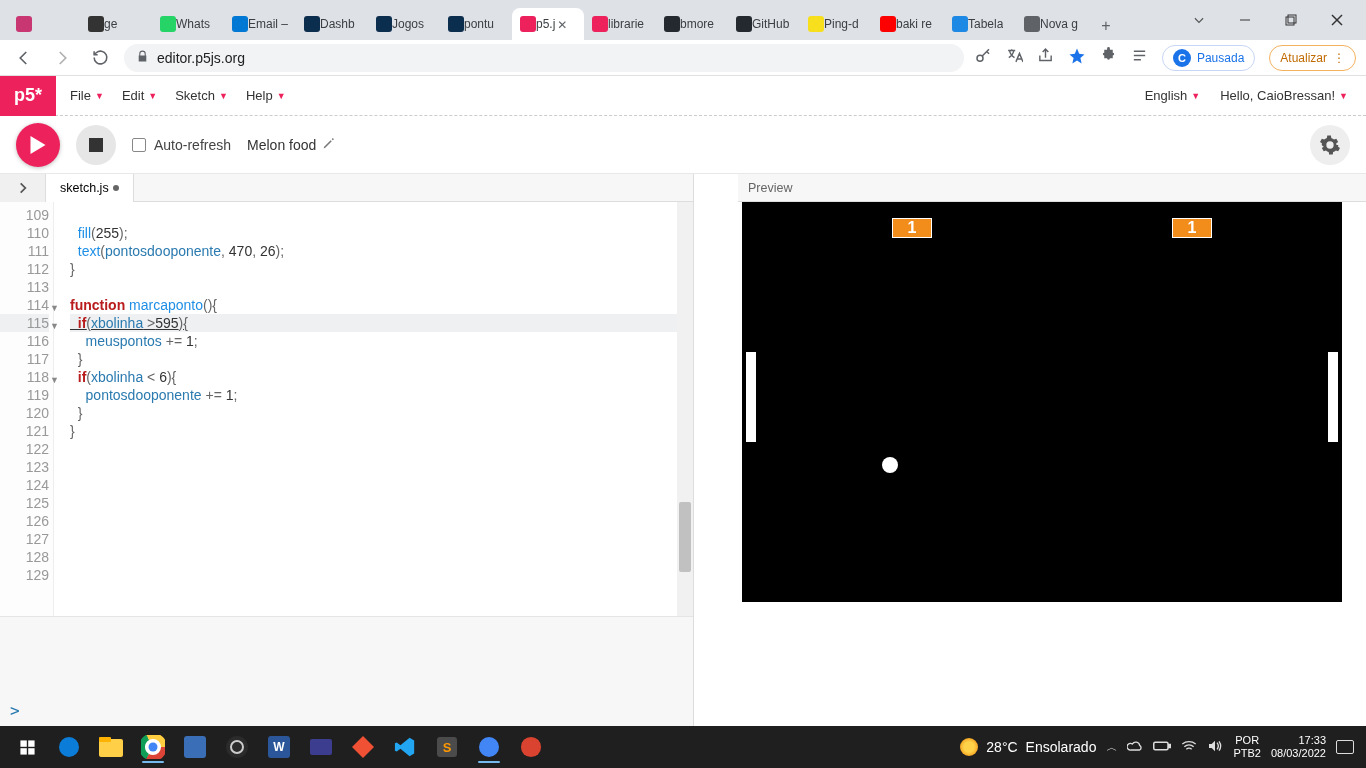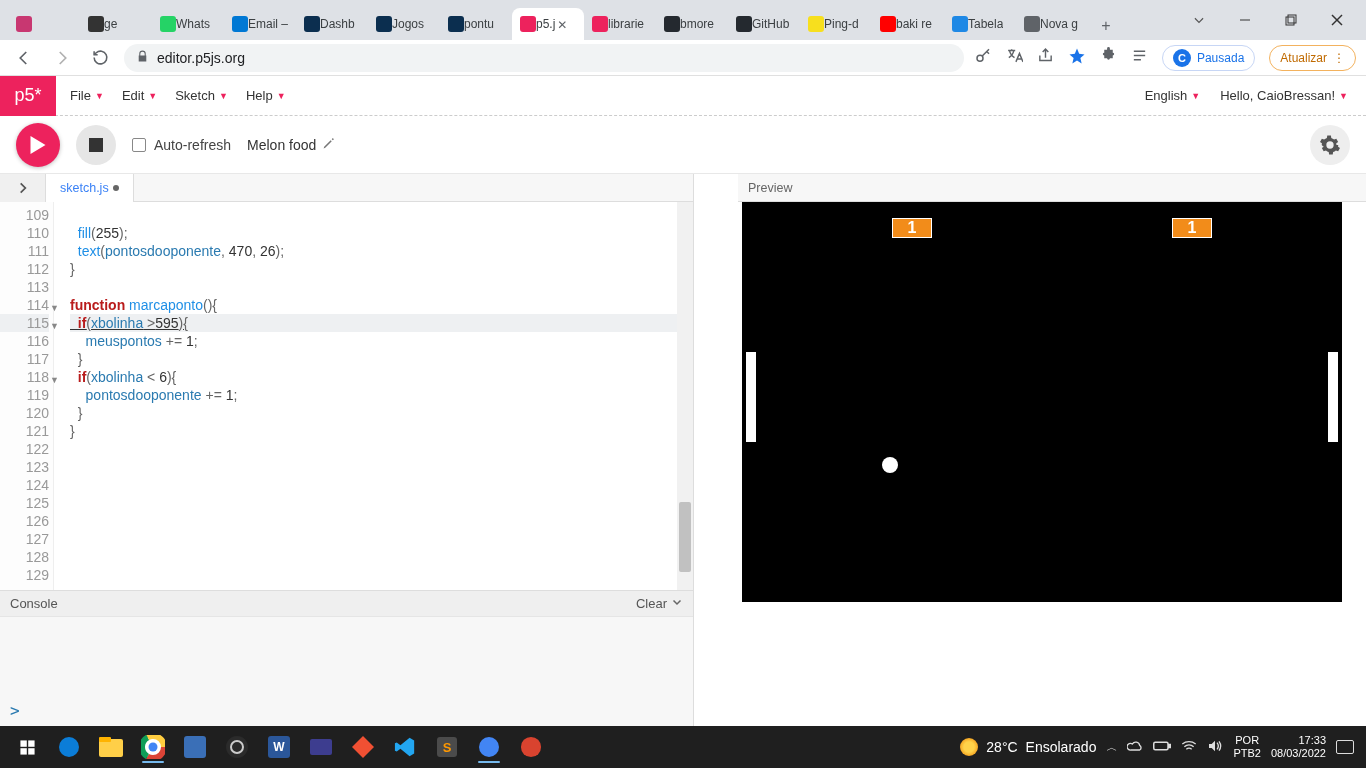--- a/index.html
+++ b/index.html
@@ -21,21 +21,21 @@
   .omnibox { flex: 1; height: 28px; background: #f1f3f4; border-radius: 14px; display: flex; align-items: center; padding: 0 12px; gap: 8px; color: #202124; font-size: 14px; }
   .omnibox .lock { color: #5f6368; }
   .addr-actions { display:flex; align-items:center; gap: 14px; color:#5f6368; }
   .pill { height: 26px; border-radius: 14px; display: flex; align-items: center; padding: 0 10px; font-size: 12px; gap: 6px; }
   .pill.pause { border: 1px solid #c7d6f5; color: #1a73e8; }
   .pill.pause .dot{ width:18px;height:18px;border-radius:50%;background:#1a73e8;color:#fff;display:flex;align-items:center;justify-content:center;font-size:11px;font-weight:600;}
   .pill.update { border: 1px solid #f3b25e; color: #c06a00; }
 
   
   .p5header { height: 40px; display: flex; align-items: center; border-bottom: 1px dashed #ccc; }
-  .p5logo { width: 56px; height: 40px; background: #ed225d; color:#fff; display:flex; align-items:center; justify-content:center; font-weight:400; font-size:18px;}
+  .p5logo { width: 56px; height: 40px; background: #ed225d; color:#fff; display:flex; align-items:center; justify-content:center; font-weight:700; font-size:18px;}
   .p5menus { display: flex; gap: 18px; padding-left: 14px; }
   .p5menu { font-size: 13px; color: #333; display:flex; align-items:center; gap:4px; }
   .p5menu .tri { font-size: 9px; color:#ed225d; }
   .p5right { margin-left:auto; display:flex; gap:20px; padding-right:18px; }
 
   
   .toolbar { height: 58px; display:flex; align-items:center; padding: 0 16px; gap: 16px; border-bottom: 1px solid #e8e8e8;}
   .playbtn { width:44px;height:44px;border-radius:50%;background:#ed225d;display:flex;align-items:center;justify-content:center;box-shadow:0 1px 4px rgba(0,0,0,.25);}
   .playbtn svg{fill:#fff;}
   .stopbtn { width:40px;height:40px;border-radius:50%;background:#e6e6e6;display:flex;align-items:center;justify-content:center;}
@@ -43,21 +43,21 @@
   .autoref { display:flex; align-items:center; gap:8px; font-size:14px; color:#444;}
   .chk{width:14px;height:14px;border:1.5px solid #888;border-radius:2px;}
   .sketchname{ font-size:14px; color:#333; display:flex; align-items:center; gap:6px;}
   .gearbtn{ margin-left:auto; width:40px;height:40px;border-radius:50%;background:#eee;display:flex;align-items:center;justify-content:center;color:#555;}
 
   
   .workspace { display:flex; height: 552px; }
   .leftpanel { width: 694px; display:flex; flex-direction:column; border-right:1px solid #ddd;}
   .filebar { height:28px; border-bottom:1px solid #ddd; display:flex; align-items:center; background:#f7f7f7;}
   .expand { width:46px; height:28px; display:flex;align-items:center;justify-content:center;border-right:1px solid #ddd;color:#666; background:#f0f0f0;}
-  .filetab { padding:0 14px; height:28px; display:flex;align-items:center; font-size:12.5px; color:#3b82f6; border-right:1px solid #ddd; background:#fff; gap:4px;}
+  .filetab { padding:0 14px; height:28px; display:flex;align-items:center; font-size:12.5px; color:#000000; border-right:1px solid #ddd; background:#fff; gap:4px;}
   .filetab .dot{width:6px;height:6px;border-radius:50%;background:#666;}
 
   .codewrap{ flex:1; position:relative; display:flex; overflow:hidden;}
   .scrolltrack{ position:absolute; right:0; top:0; bottom:0; width:16px; background:#f1f1f1;}
   .scrollthumb{ position:absolute; right:2px; width:12px; height:70px; background:#c1c1c1; border-radius:2px; top:300px;}
   .gutter{ width:54px; background:#fdfdfd; border-right:1px solid #eee; text-align:right; padding:4px 4px 0 0; font-family:Consolas,monospace; font-size:14px; color:#999; line-height:18px;}
   .gline{ height:18px; position:relative;}
   .gline.hl{ background:#eef0f2;}
   .fold{ position:absolute; right:-10px; top:3px; font-size:9px; color:#888;}
   .code{ flex:1; padding:4px 0 0 16px; font-family:Consolas,monospace; font-size:14px; line-height:18px; white-space:pre; color:#333;}
@@ -338,29 +338,20 @@
           <div class="gline">126</div>
           <div class="gline">127</div>
           <div class="gline">128</div>
           <div class="gline">129</div>
         </div>
       <div class="code" id="code"><div class="cl"></div><div class="cl"><span>  </span><span class="tok-fn">fill</span><span class="tok-op">(</span><span class="tok-num">255</span><span class="tok-op">);</span></div><div class="cl"><span>  </span><span class="tok-fn">text</span><span class="tok-op">(</span><span class="tok-name">pontosdooponente</span><span class="tok-op">, </span><span class="tok-num">470</span><span class="tok-op">, </span><span class="tok-num">26</span><span class="tok-op">);</span></div><div class="cl"><span class="tok-op">}</span></div><div class="cl"><span></span></div><div class="cl"><span class="tok-kw">function </span><span class="tok-fn">marcaponto</span><span class="tok-op">(){</span></div><div class="cl hl"><span class="tok-kw">  if</span><span class="tok-op">(</span><span class="tok-name">xbolinha</span><span class="tok-op"> &gt;</span><span class="tok-num">595</span><span class="tok-op">){</span></div><div class="cl"><span>    </span><span class="tok-name">meuspontos</span><span class="tok-op"> += </span><span class="tok-num">1</span><span class="tok-op">;</span></div><div class="cl"><span class="tok-op">  }</span></div><div class="cl"><span class="tok-kw">  if</span><span class="tok-op">(</span><span class="tok-name">xbolinha</span><span class="tok-op"> &lt; </span><span class="tok-num">6</span><span class="tok-op">){</span></div><div class="cl"><span>    </span><span class="tok-name">pontosdooponente</span><span class="tok-op"> += </span><span class="tok-num">1</span><span class="tok-op">;</span></div><div class="cl"><span class="tok-op">  }</span></div><div class="cl"><span class="tok-op">}</span></div><div class="cl"></div><div class="cl"></div><div class="cl"></div><div class="cl"></div><div class="cl"></div><div class="cl"></div><div class="cl"></div><div class="cl"></div></div>
       <div class="scrolltrack">
           <div class="scrollthumb"></div>
         </div>
     </div>
-    <div class="consolehdr">
-      <span>Console</span>
-      <span class="clear">
-        <span>Clear</span>
-        <span><svg width="12" height="12" viewBox="0 0 24 24" fill="none" stroke="#666" stroke-width="3">
-              <path d="M5 9l7 7 7-7"></path>
-            </svg></span>
-      </span>
-    </div>
     <div class="consolebody">
       <span class="consoleprompt">&gt;</span>
     </div>
   </div>
 
   <div class="rightpanel">
     <div class="previewhdr">
         <span>Preview</span>
       </div>
     <div class="canvaswrap">

